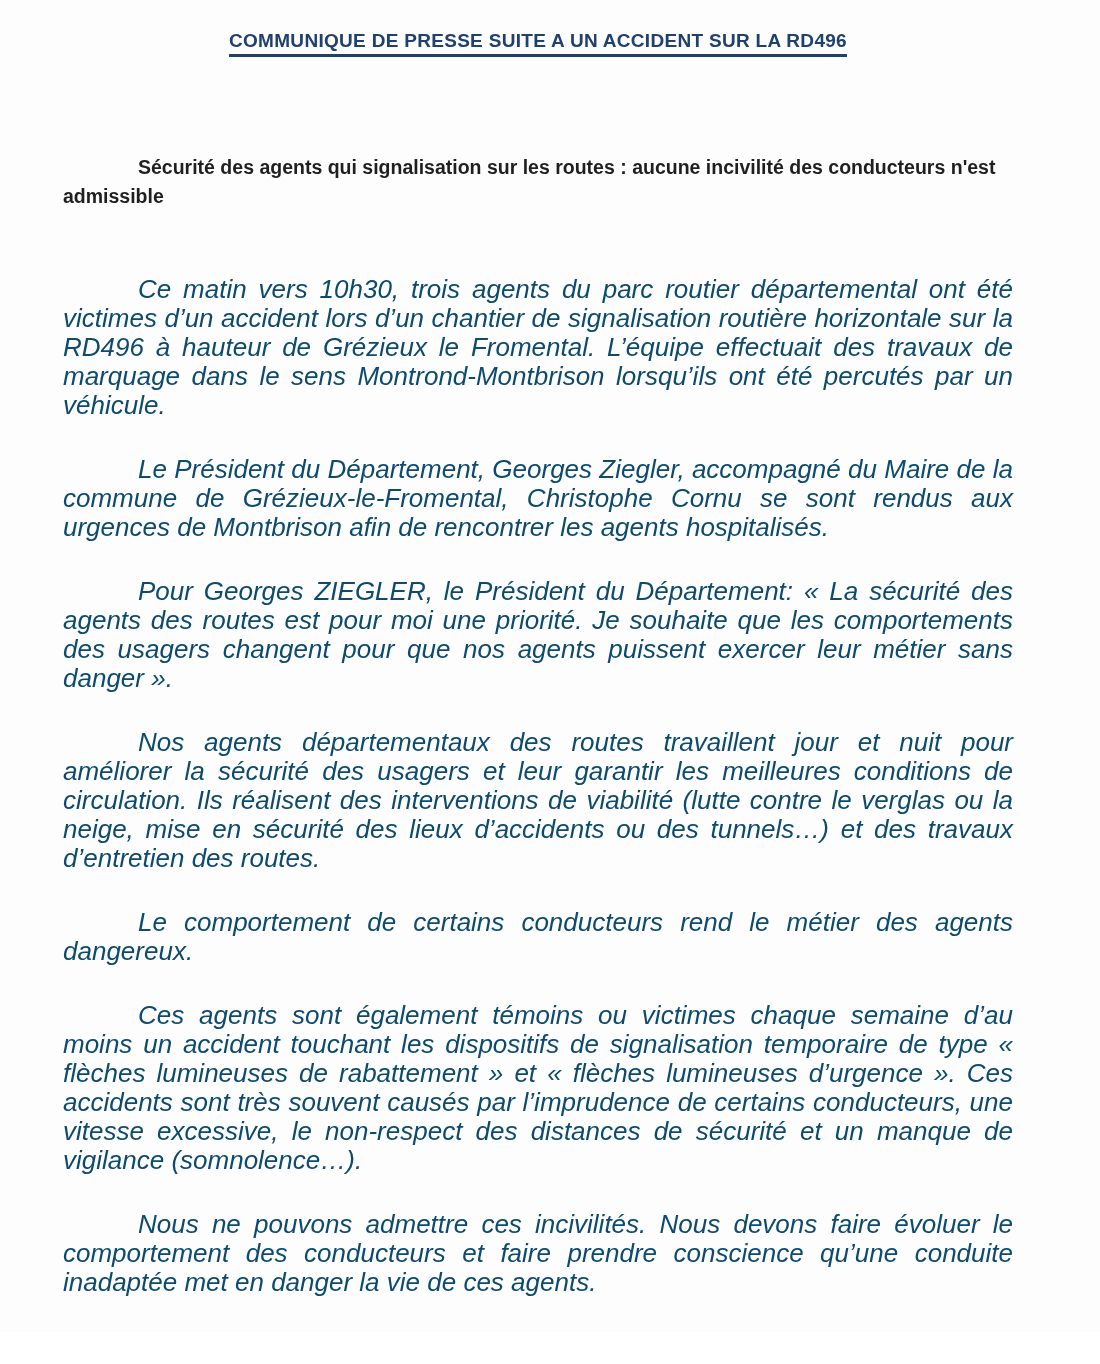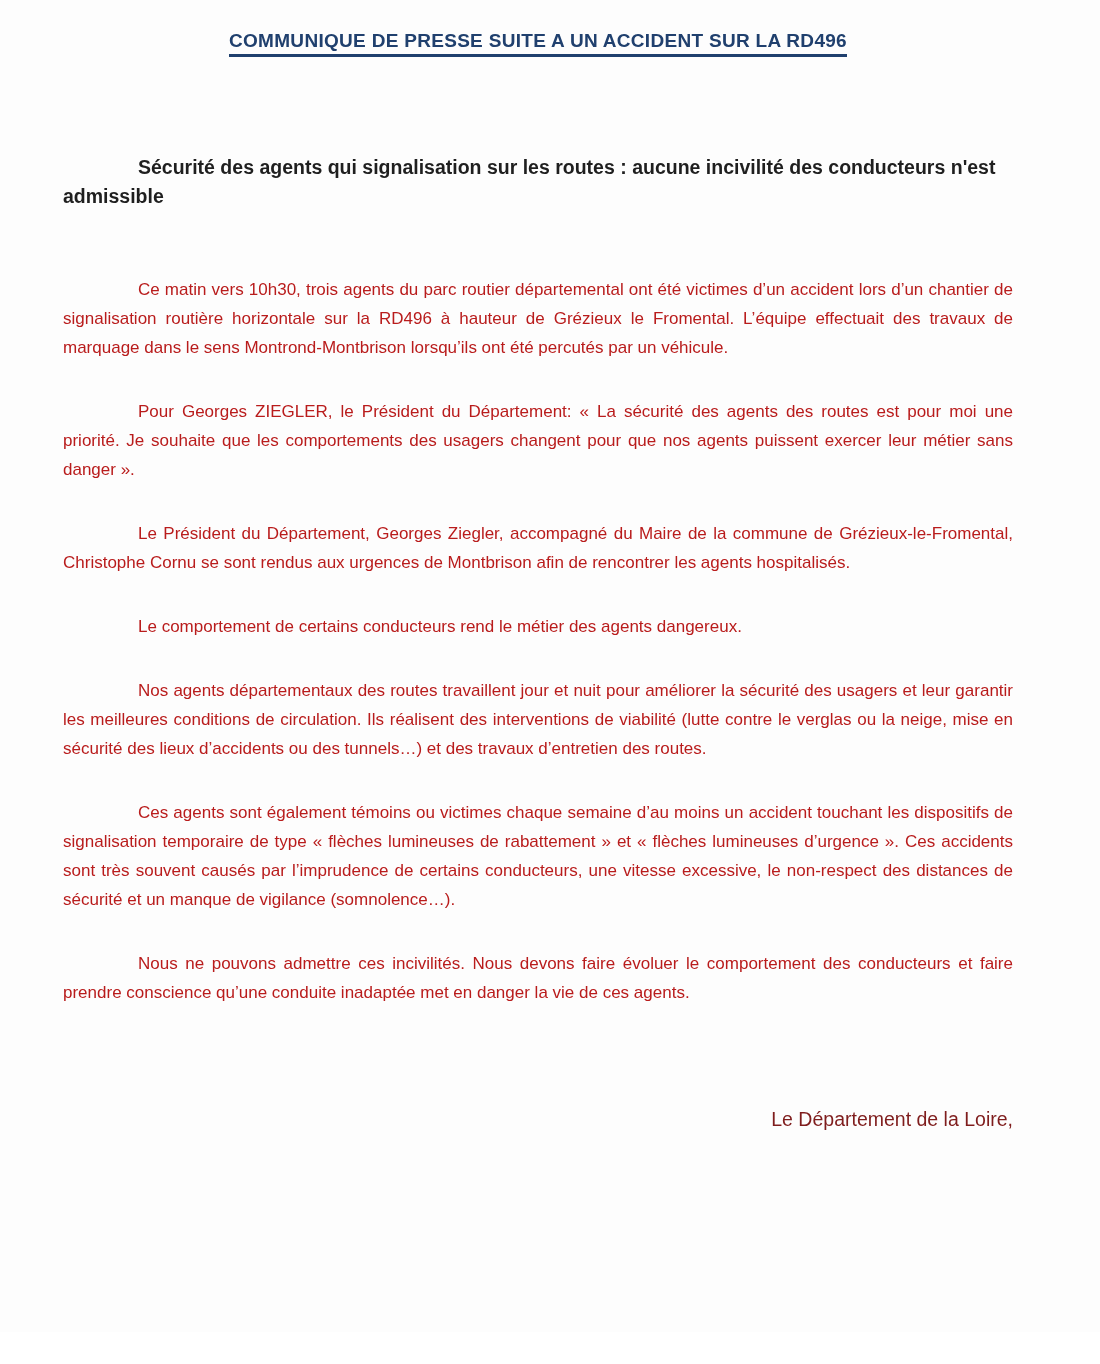--- a/index.html
+++ b/index.html
@@ -35,25 +35,26 @@
     margin: 96px 0 64px 0;
     font-size: 19.5px;
     font-weight: 700;
     line-height: 29px;
     color: #1f1f1f;
     text-indent: 75px;
     text-align: left;
   }
   .para {
     margin: 0 0 35px 0;
-    font-size: 17px;
+    font-size: 26px;
     line-height: 29px;
-    color: #b91c1c;
+    color: #0c4a6e;
     text-align: justify;
     text-indent: 75px;
+    font-style: italic;
   }
   .signature {
     margin-top: 98px;
     text-align: right;
     font-size: 19.5px;
     line-height: 29px;
     color: #7f1d1d;
   }
 </style>
 </head>
@@ -63,27 +64,27 @@
   <div class="content">
 
     <h1 class="title">
       <span class="title-text">COMMUNIQUE DE PRESSE SUITE A UN ACCIDENT SUR LA RD496</span>
     </h1>
 
     <p class="subtitle">Sécurité des agents qui signalisation sur les routes : aucune incivilité des conducteurs n'est admissible</p>
 
     <p class="para">Ce matin vers 10h30, trois agents du parc routier départemental ont été victimes d’un accident lors d’un chantier de signalisation routière horizontale sur la RD496 à hauteur de Grézieux le Fromental. L’équipe effectuait des travaux de marquage dans le sens Montrond-Montbrison lorsqu’ils ont été percutés par un véhicule.</p>
 
+    <p class="para">Le Président du Département, Georges Ziegler, accompagné du Maire de la commune de Grézieux-le-Fromental, Christophe Cornu se sont rendus aux urgences de Montbrison afin de rencontrer les agents hospitalisés.</p>
+
     <p class="para">Pour Georges ZIEGLER, le Président du Département: « La sécurité des agents des routes est pour moi une priorité. Je souhaite que les comportements des usagers changent pour que nos agents puissent exercer leur métier sans danger ».</p>
 
-    <p class="para">Le Président du Département, Georges Ziegler, accompagné du Maire de la commune de Grézieux-le-Fromental, Christophe Cornu se sont rendus aux urgences de Montbrison afin de rencontrer les agents hospitalisés.</p>
+    <p class="para">Nos agents départementaux des routes travaillent jour et nuit pour améliorer la sécurité des usagers et leur garantir les meilleures conditions de circulation. Ils réalisent des interventions de viabilité (lutte contre le verglas ou la neige, mise en sécurité des lieux d’accidents ou des tunnels…) et des travaux d’entretien des routes.</p>
 
     <p class="para">Le comportement de certains conducteurs rend le métier des agents dangereux.</p>
-
-    <p class="para">Nos agents départementaux des routes travaillent jour et nuit pour améliorer la sécurité des usagers et leur garantir les meilleures conditions de circulation. Ils réalisent des interventions de viabilité (lutte contre le verglas ou la neige, mise en sécurité des lieux d’accidents ou des tunnels…) et des travaux d’entretien des routes.</p>
 
     <p class="para">Ces agents sont également témoins ou victimes chaque semaine d’au moins un accident touchant les dispositifs de signalisation temporaire de type « flèches lumineuses de rabattement » et « flèches lumineuses d’urgence ». Ces accidents sont très souvent causés par l’imprudence de certains conducteurs, une vitesse excessive, le non-respect des distances de sécurité et un manque de vigilance (somnolence…).</p>
 
     <p class="para">Nous ne pouvons admettre ces incivilités. Nous devons faire évoluer le comportement des conducteurs et faire prendre conscience qu’une conduite inadaptée met en danger la vie de ces agents.</p>
 
     <div class="signature">
       <div class="sig-line">Le Département de la Loire,</div>
     </div>
 
   </div>

